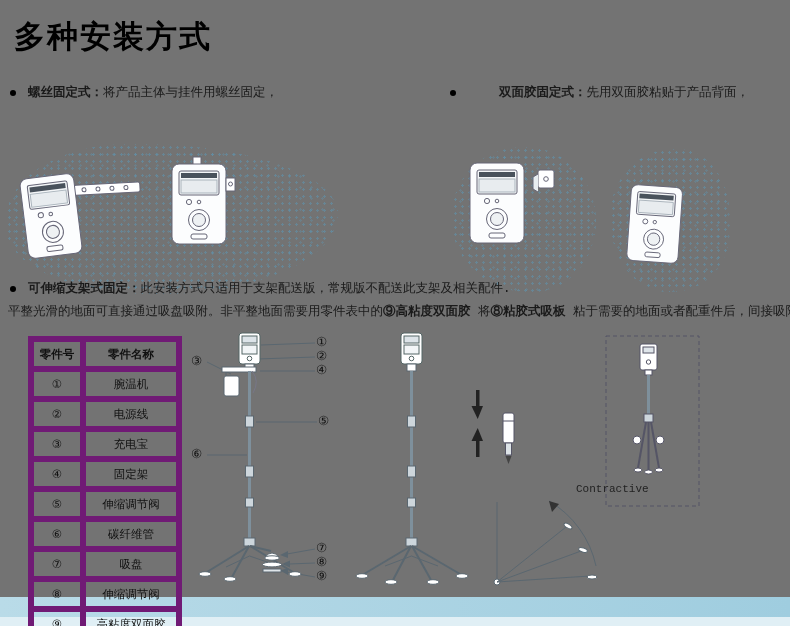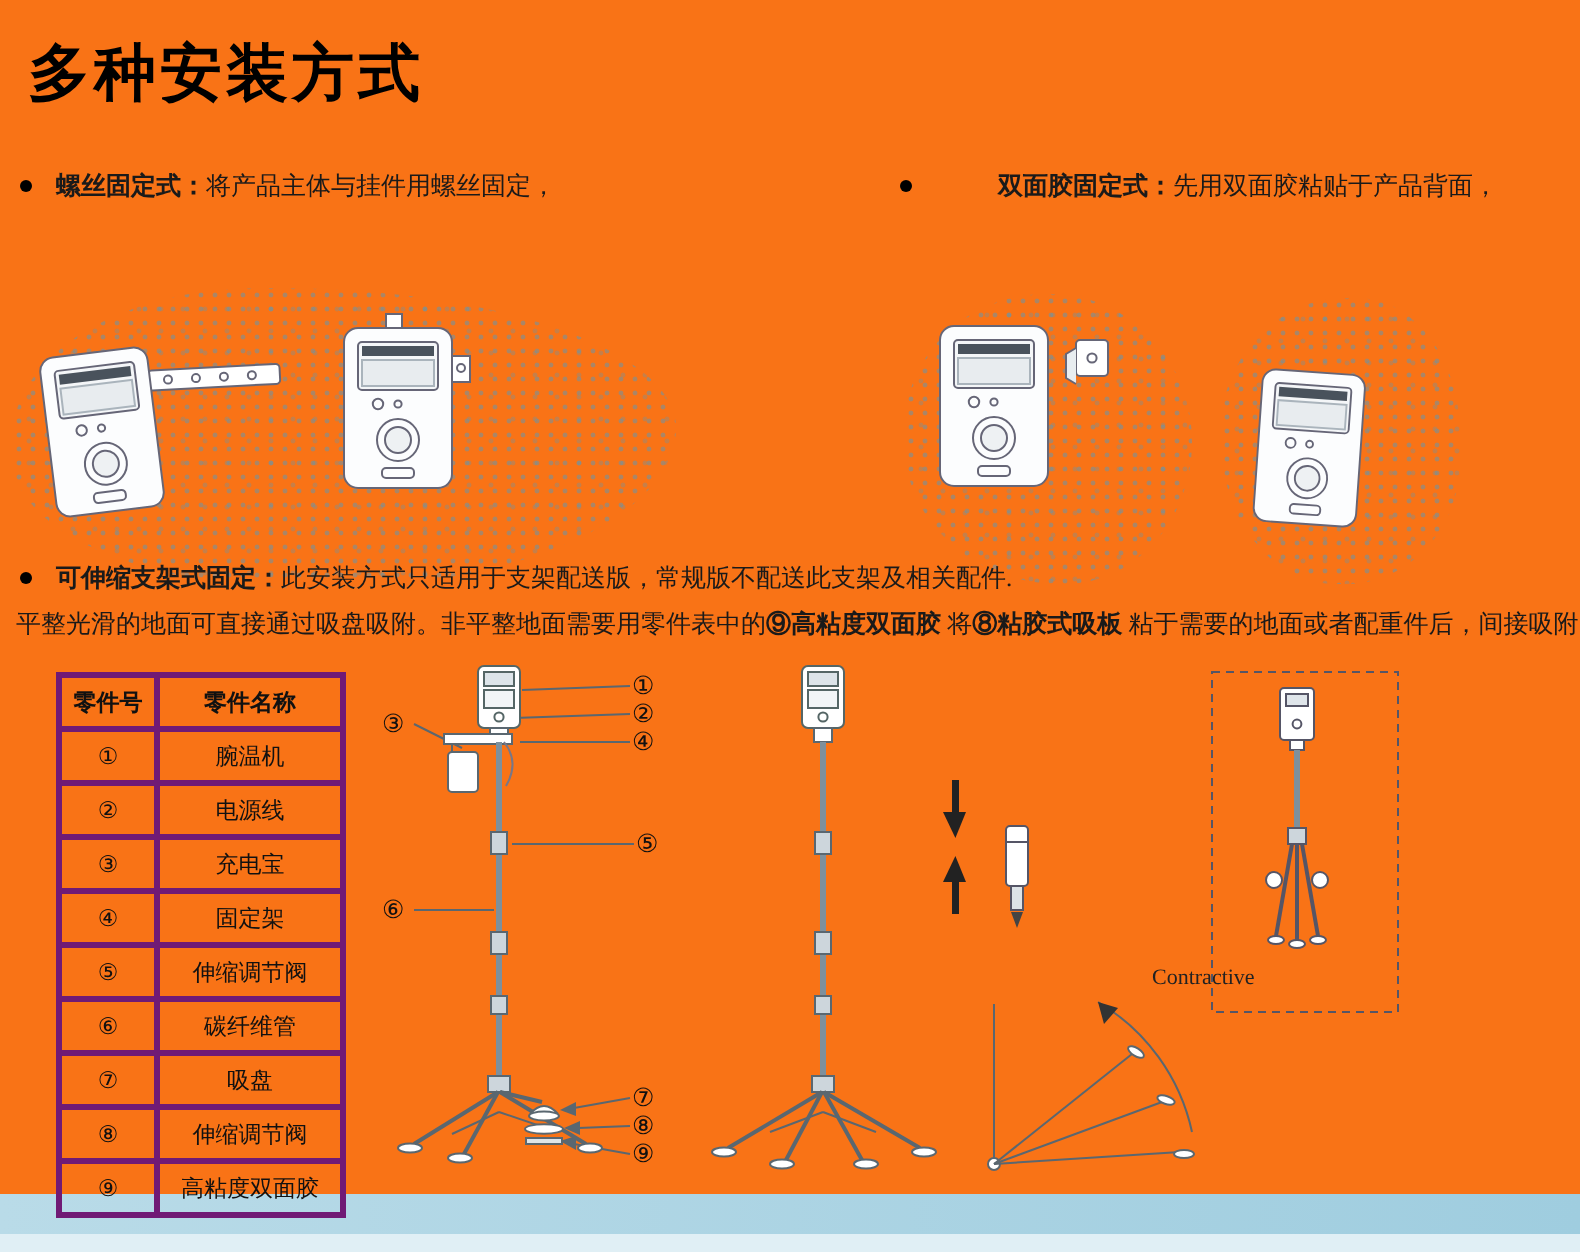--- a/index.html
+++ b/index.html
@@ -1,33 +1,33 @@
 <!DOCTYPE html>
 <html><head>
 <meta charset="utf-8">
 <style>
   html,body { margin:0; padding:0; background:#fff; }
-  .page { position:relative; width:790px; height:626px; background:#f97316; overflow:hidden;
-          font-family:Liberation Serif, serif; color:#1a1a1a; }
+  .page { position:relative; width:790px; height:626px; background:#737373; overflow:hidden;
+          font-family:Liberation Mono, monospace; color:#1a1a1a; }
 
   .title { position:absolute; left:14px; top:16px; margin:0; font-size:31px; font-weight:bold;
            letter-spacing:2px; color:#000; }
 
   .method { position:absolute; font-size:12.5px; line-height:26px; }
   .method .dot { position:absolute; left:0; top:10px; width:6px; height:6px; background:#000; border-radius:50%; }
   .method .txt { margin-left:18px; white-space:nowrap; }
   .m-screw { left:10px; top:80px; width:360px; }
   .m-tape  { left:450px; top:80px; width:330px;text-align:center; }
   .m-stand { left:10px; top:276px; width:778px; }
   .note { position:absolute; left:8px; top:302px; width:780px; margin:0; font-size:12.5px;
           line-height:20px; white-space:nowrap; }
   b { font-weight:bold; }
 
   .parts-table { position:absolute; left:28px; top:336px; border-collapse:collapse; font-size:11.5px; color:#111; }
-  .parts-table th, .parts-table td { border:3px solid #701a75; text-align:center; padding:4px 5px; height:16px; }
+  .parts-table th, .parts-table td { border:6px solid #701a75; text-align:center; padding:4px 5px; height:16px; }
   .parts-table th { font-weight:bold; }
   .parts-table .c-no { width:36px; }
   .parts-table .c-name { width:80px;margin-top:43px; }
 
   .blob { position:absolute; z-index:0;
           background-image:
             radial-gradient(circle, rgba(92,152,182,0.50) 1px, transparent 1.4px),
             radial-gradient(circle, rgba(92,152,182,0.32) 1px, transparent 1.4px);
           background-size:7px 7px, 11px 11px; background-position:0 0, 3px 5px; }
   .blob1 { left:6px;   top:144px; width:332px; height:150px; border-radius:38% 62% 55% 45% / 52% 48% 55% 45%; }

